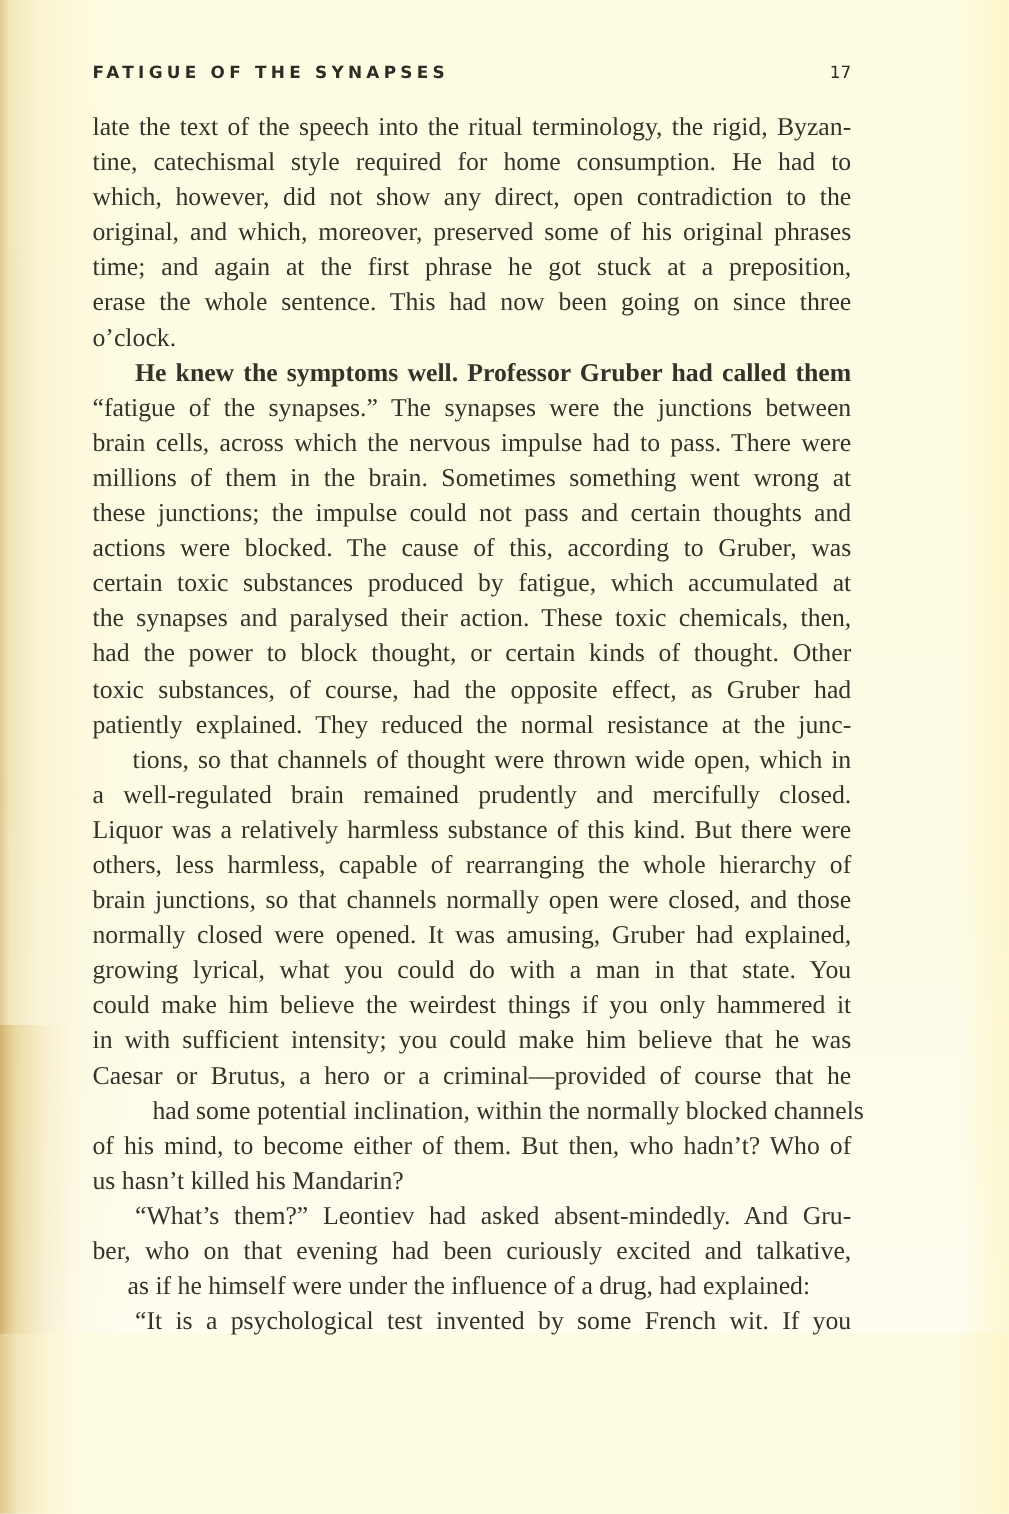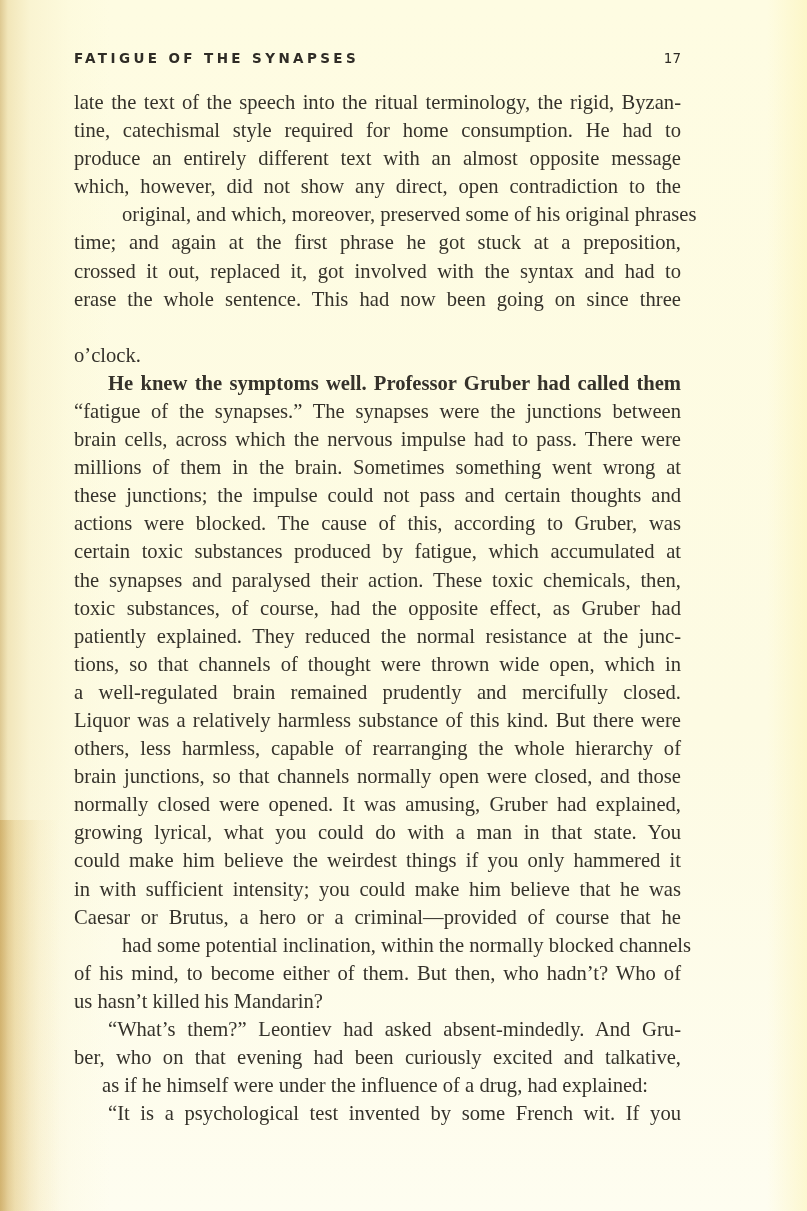--- a/index.html
+++ b/index.html
@@ -10,21 +10,21 @@
       width: 807px;
       height: 1211px;
       overflow: hidden;
       position: relative;
       background: #fdfbe0;
     }
     .page {
       position: absolute;
       left: 0; top: 0;
       width: 807px;
-      height: 1211px;
+      height: 1067px;
       background:
         linear-gradient(to right,
           rgba(196,160,80,0.55) 0px,
           rgba(220,190,110,0.35) 8px,
           rgba(235,215,150,0.22) 30px,
           rgba(245,235,180,0.10) 70px,
           rgba(253,251,224,0) 110px),
         linear-gradient(to bottom, #fefce2 0%, #fdfbe3 60%, #fefdf0 100%);
     }
     .gutter-lower {
@@ -112,40 +112,39 @@
 
   <div class="running-head">
     <span class="title">FATIGUE OF THE SYNAPSES</span>
     <span class="folio">17</span>
   </div>
 
   <div class="text-block" id="text-block">
       <p>
         <span class="line" style="white-space: nowrap;">late the text of the speech into the ritual terminology, the rigid, Byzan-</span>
         <span class="line" style="white-space: nowrap;">tine, catechismal style required for home consumption. He had to</span>
-        <span class="line" style="white-space: nowrap;">produce an entirely different text with an almost opposite message</span>
         <span class="line" style="white-space: nowrap;">which, however, did not show any direct, open contradiction to the</span>
-        <span class="line" style="white-space: nowrap; margin-left: 48px;">original, and which, moreover, preserved some of his original phrases</span>
+        <span class="line" style="white-space: nowrap;">original, and which, moreover, preserved some of his original phrases</span>
         <span class="line" style="white-space: nowrap;">time; and again at the first phrase he got stuck at a preposition,</span>
-        <span class="line" style="white-space: nowrap;">crossed it out, replaced it, got involved with the syntax and had to</span>
         <span class="line" style="white-space: nowrap;">erase the whole sentence. This had now been going on since three</span>
-        <span class="line last" style="white-space: nowrap; margin-top: 28px;">o’clock.</span>
+        <span class="line last" style="white-space: nowrap;">o’clock.</span>
       </p>
       <p>
         <span class="line indent" style="white-space: nowrap; font-weight: bold;">He knew the symptoms well. Professor Gruber had called them</span>
         <span class="line" style="white-space: nowrap;">“fatigue of the synapses.” The synapses were the junctions between</span>
         <span class="line" style="white-space: nowrap;">brain cells, across which the nervous impulse had to pass. There were</span>
         <span class="line" style="white-space: nowrap;">millions of them in the brain. Sometimes something went wrong at</span>
         <span class="line" style="white-space: nowrap;">these junctions; the impulse could not pass and certain thoughts and</span>
         <span class="line" style="white-space: nowrap;">actions were blocked. The cause of this, according to Gruber, was</span>
         <span class="line" style="white-space: nowrap;">certain toxic substances produced by fatigue, which accumulated at</span>
         <span class="line" style="white-space: nowrap;">the synapses and paralysed their action. These toxic chemicals, then,</span>
+        <span class="line" style="white-space: nowrap;">had the power to block thought, or certain kinds of thought. Other</span>
         <span class="line" style="white-space: nowrap;">toxic substances, of course, had the opposite effect, as Gruber had</span>
         <span class="line" style="white-space: nowrap;">patiently explained. They reduced the normal resistance at the junc-</span>
-        <span class="line" style="white-space: nowrap;">tions, so that channels of thought were thrown wide open, which in</span>
+        <span class="line" style="white-space: nowrap; margin-left: 32px;">tions, so that channels of thought were thrown wide open, which in</span>
         <span class="line" style="white-space: nowrap;">a well-regulated brain remained prudently and mercifully closed.</span>
         <span class="line" style="white-space: nowrap;">Liquor was a relatively harmless substance of this kind. But there were</span>
         <span class="line" style="white-space: nowrap;">others, less harmless, capable of rearranging the whole hierarchy of</span>
         <span class="line" style="white-space: nowrap;">brain junctions, so that channels normally open were closed, and those</span>
         <span class="line" style="white-space: nowrap;">normally closed were opened. It was amusing, Gruber had explained,</span>
         <span class="line" style="white-space: nowrap;">growing lyrical, what you could do with a man in that state. You</span>
         <span class="line" style="white-space: nowrap;">could make him believe the weirdest things if you only hammered it</span>
         <span class="line" style="white-space: nowrap;">in with sufficient intensity; you could make him believe that he was</span>
         <span class="line" style="white-space: nowrap;">Caesar or Brutus, a hero or a criminal—provided of course that he</span>
         <span class="line" style="white-space: nowrap; margin-left: 48px;">had some potential inclination, within the normally blocked channels</span>

